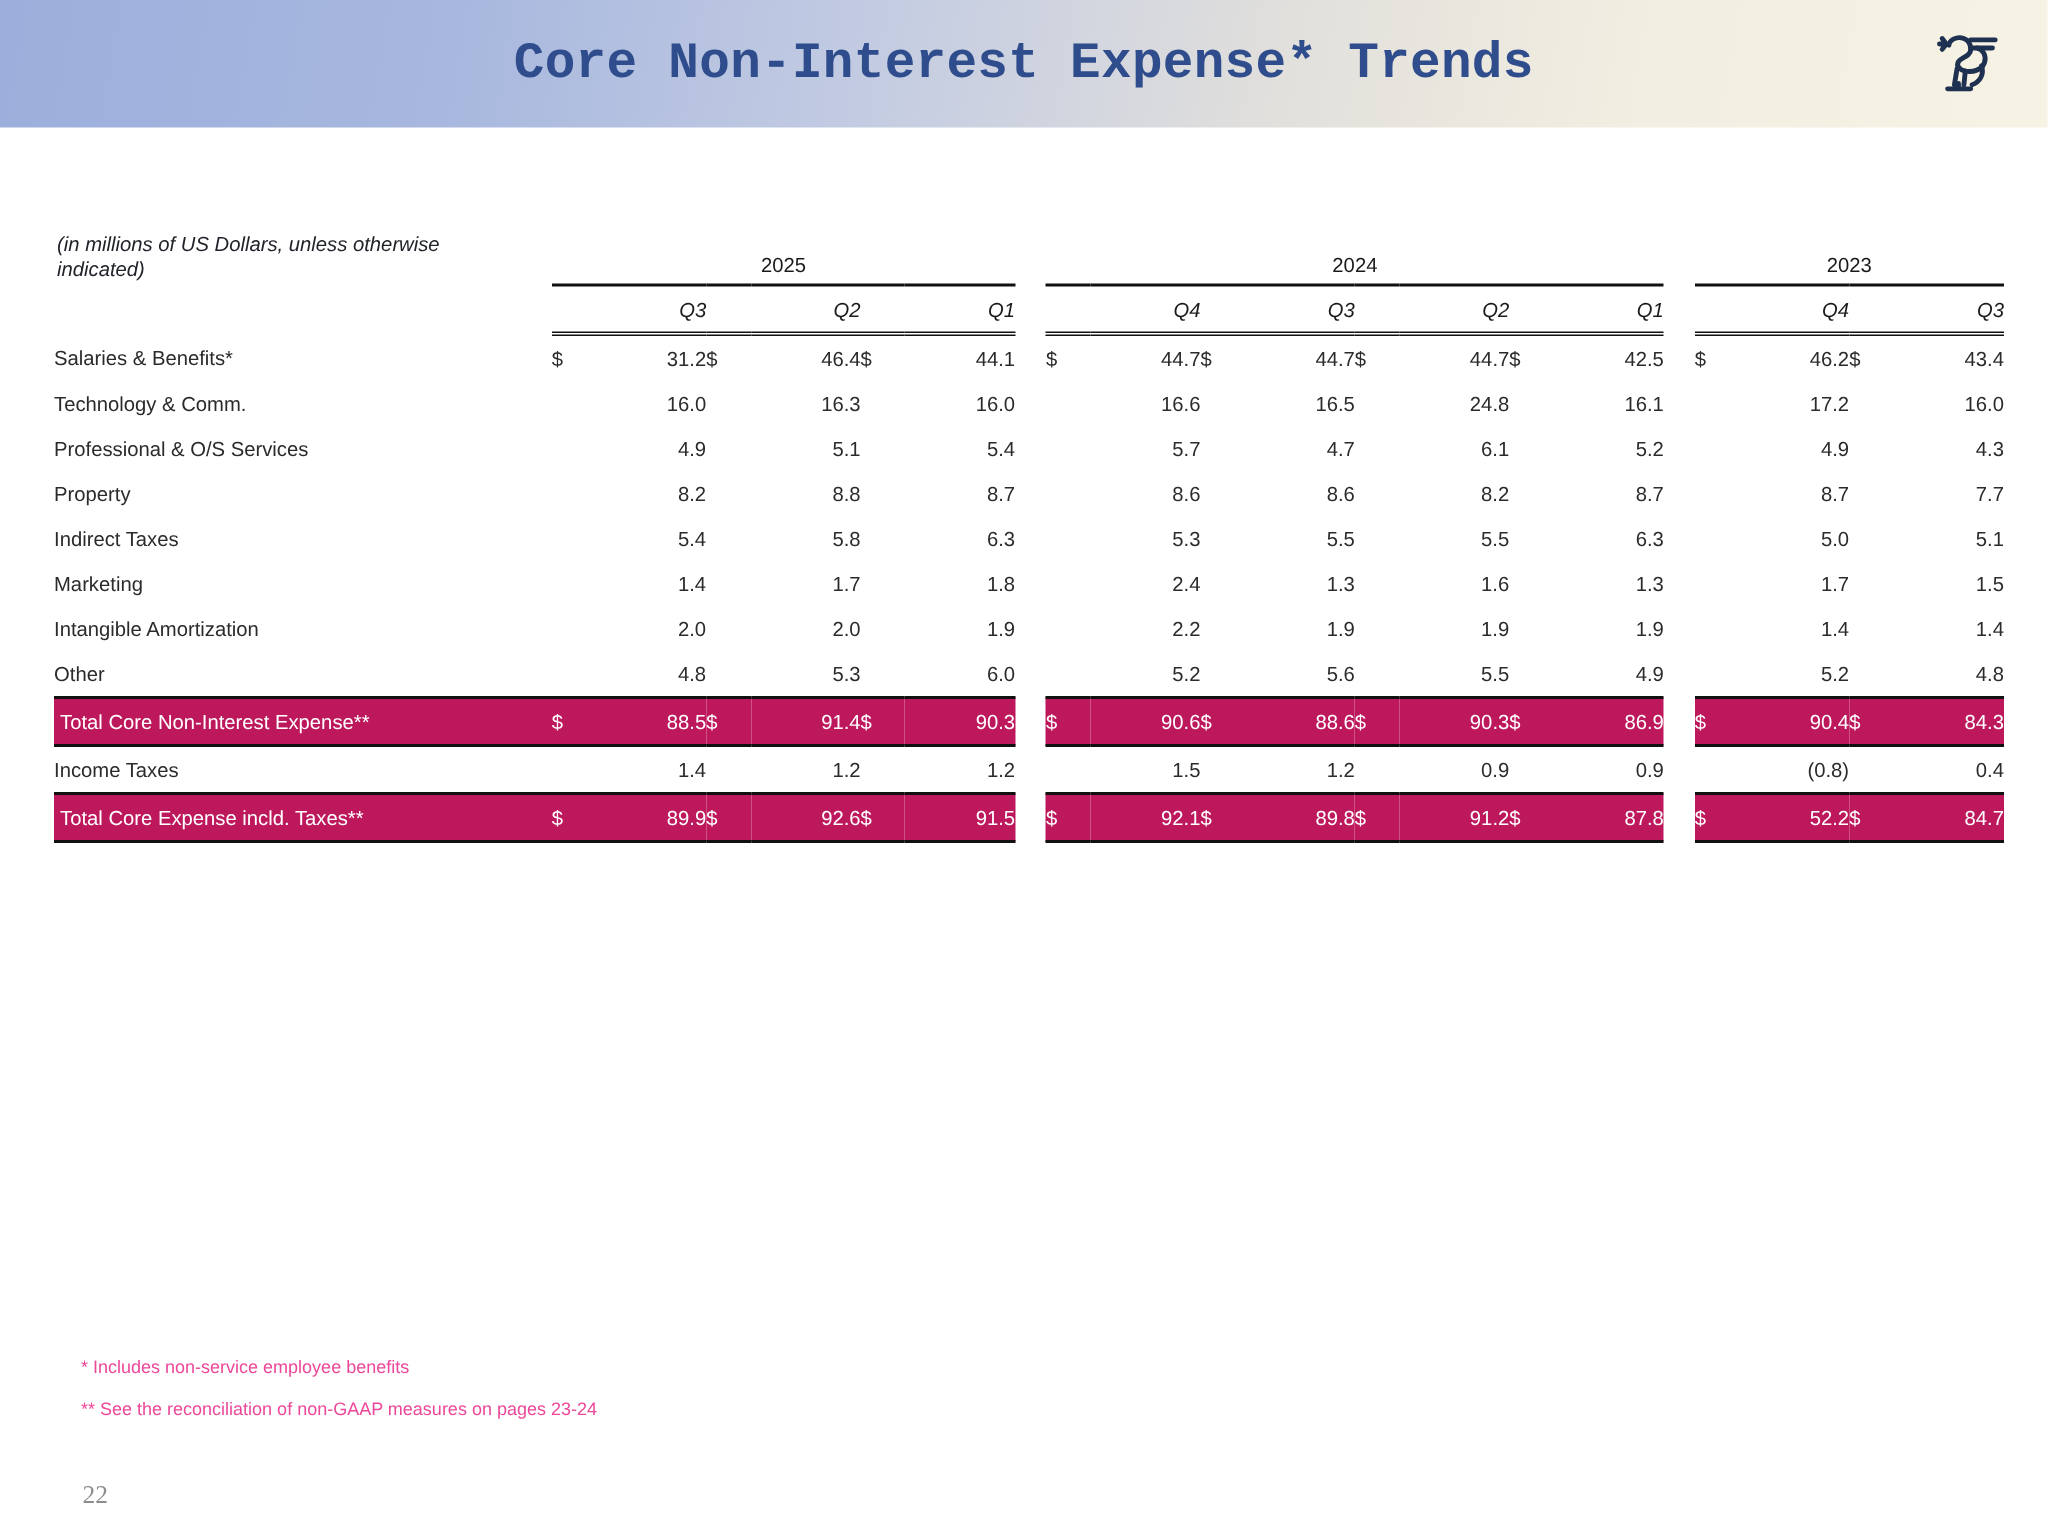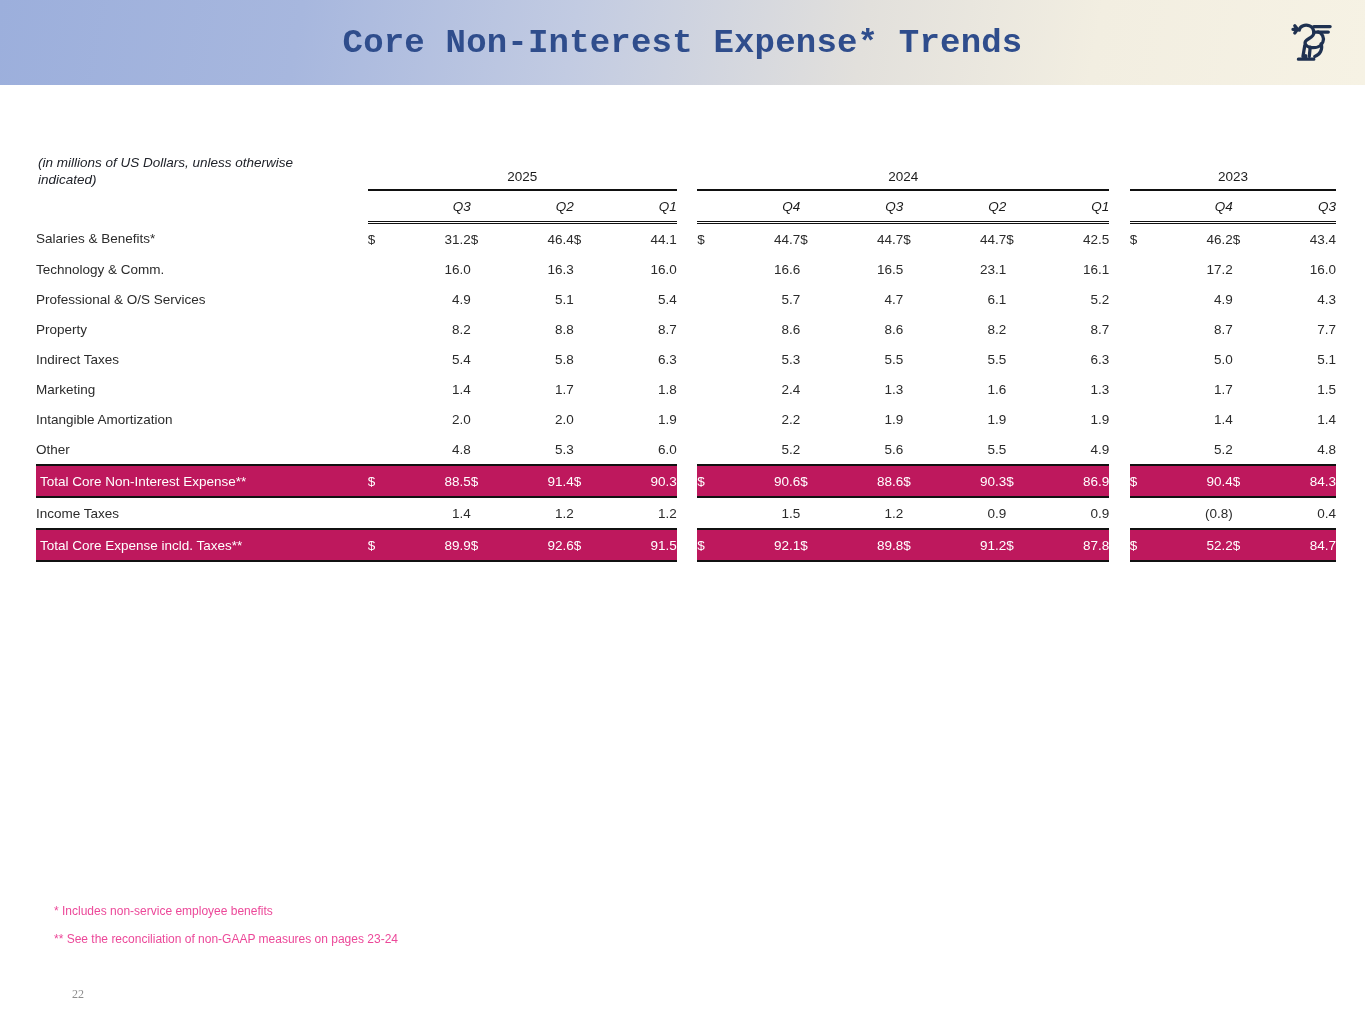--- a/index.html
+++ b/index.html
@@ -147,23 +147,23 @@
     left: 54px;
     top: 820px;
     font-size: 12px;
     color: #ec4899;
     line-height: 1.0;
   }
   .footnotes div { margin-bottom: 16px; }
 
   .pagenum {
     position: absolute;
-    left: 72px;
+    left: 55px;
     top: 902px;
-    font-size: 12px;
+    font-size: 17px;
     color: #8d8d8d;
     font-family: "Liberation Serif", serif;
   }
 </style>
 </head>
 <body>
 
 <div class="banner">
   <div class="banner-title">Core Non-Interest Expense* Trends</div>
   <div class="logo">
@@ -268,21 +268,21 @@
         <td class="cur"></td>
         <td class="num">16.3</td>
         <td class="cur"></td>
         <td class="num">16.0</td>
         <td class="gapcell"></td>
         <td class="cur"></td>
         <td class="num">16.6</td>
         <td class="cur"></td>
         <td class="num">16.5</td>
         <td class="cur"></td>
-        <td class="num">23.1</td>
+        <td class="num">24.8</td>
         <td class="cur"></td>
         <td class="num">16.1</td>
         <td class="gapcell"></td>
         <td class="cur"></td>
         <td class="num">17.2</td>
         <td class="cur"></td>
         <td class="num">16.0</td>
       </tr>
 
       <tr>

